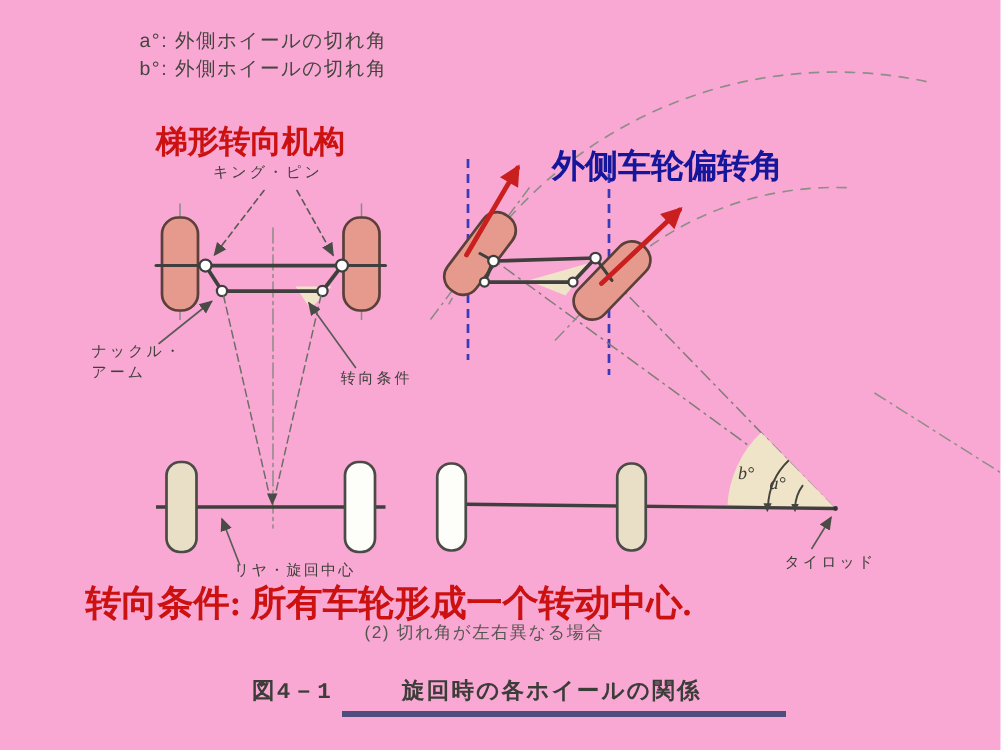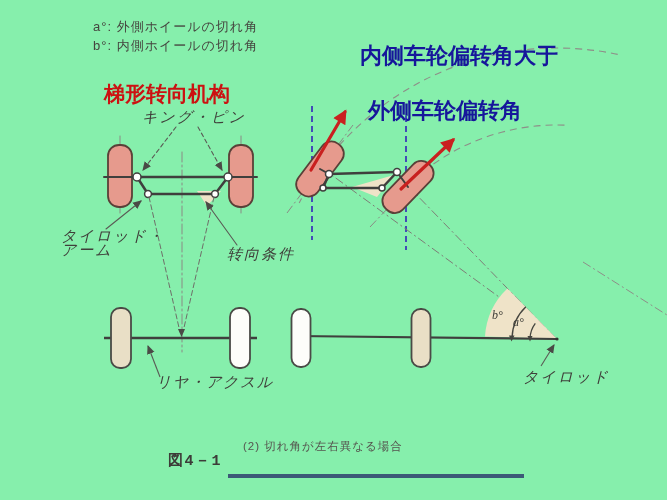--- a/index.html
+++ b/index.html
@@ -1,21 +1,21 @@
 <!DOCTYPE html>
 <html><head>
 <meta charset="utf-8">
 <style>
   html,body{margin:0;padding:0;background:#ffffff;}
   #slide{
-    position:relative;width:667px;height:500px;background:#86efac;
+    position:relative;width:667px;height:500px;background:#f9a8d4;
     overflow:hidden;font-family:"Liberation Sans","DejaVu Sans",sans-serif;
   }
   .abs{position:absolute;white-space:nowrap;}
-  .jp{color:#3f3f3a;font-size:15px;letter-spacing:2px;font-style:italic;}
+  .jp{color:#3f3f3a;font-size:10px;letter-spacing:2px;}
   .jp-small{color:#45453f;font-size:13px;letter-spacing:1px;}
   .cn-red{color:#cc1111;font-weight:bold;font-family:Liberation Serif, serif;}
   .cn-blue{color:#16169b;font-weight:bold;font-family:"Liberation Serif","DejaVu Serif",serif;
            font-size:22px;line-height:25px;}
   .angle-lbl{color:#3c3c36;font-size:12px;font-style:italic;font-family:"Liberation Serif","DejaVu Serif",serif;}
   .caption{color:#3c3c38;font-weight:bold;font-size:15px;letter-spacing:1.5px;}
   .subcaption{color:#55554f;font-size:11.5px;letter-spacing:1px;}
   #art{position:absolute;left:0;top:0;}
   #bottom-bar{position:absolute;left:228px;top:474px;width:296px;height:4px;
               background:#2f3e6d;opacity:.85;}
@@ -118,35 +118,36 @@
       <path d="M 512 338 A 45 45 0 0 1 525.9 306.8" fill="none" stroke="#45453f" stroke-width="1.3"></path>
       <path d="M 530 338.5 A 27 27 0 0 1 535.3 323.4" fill="none" stroke="#45453f" stroke-width="1.3"></path>
       <polygon points="509,335.5 514.5,335.5 511.5,341.5" fill="#45453f"></polygon>
       <polygon points="527.5,336 532.5,336 530,341.5" fill="#45453f"></polygon>
       <circle cx="557" cy="339" r="1.6" fill="#333330"></circle>
       <line x1="541" y1="366" x2="554" y2="345" stroke="#5a5a55" stroke-width="1.1" marker-end="url(#ah)"></line>
     </g>
   </svg>
 
   <div class="abs jp-small" style="left:93px;top:18px;">a°: 外側ホイールの切れ角</div>
-  <div class="abs jp-small" style="left:93px;top:37px;">b°: 内側ホイールの切れ角</div>
+  <div class="abs jp-small" style="left:93px;top:37px;">b°: 外側ホイールの切れ角</div>
 
   <div class="abs cn-red" style="left:104px;top:80px;font-size:21px;">梯形转向机构</div>
 
-  <div class="abs cn-blue" style="left:360px;top:43px;">内侧车轮偏转角大于</div>
   <div class="abs cn-blue" style="left:368px;top:68px;margin-top:30px;">外侧车轮偏转角</div>
 
   <div class="abs jp" style="left:142px;top:108px;">キング・ピン</div>
-  <div class="abs jp" style="left:61px;top:227px;">タイロッド・</div>
+  <div class="abs jp" style="left:61px;top:227px;">ナックル・</div>
   <div class="abs jp" style="left:61px;top:241px;">アーム</div>
   <div class="abs jp" style="left:227px;top:245px;">转向条件</div>
-  <div class="abs jp" style="left:156px;top:373px;letter-spacing:1.5px;">リヤ・アクスル</div>
+  <div class="abs jp" style="left:156px;top:373px;letter-spacing:1.5px;">リヤ・旋回中心</div>
   <div class="abs jp" style="left:523px;top:368px;">タイロッド</div>
 
   <div class="abs angle-lbl" style="left:492px;top:308px;">b°</div>
   <div class="abs angle-lbl" style="left:513px;top:315px;">a°</div>
 
+  <div class="abs cn-red" style="left:57px;top:386px;font-size:24px;">转向条件: 所有车轮形成一个转动中心.</div>
 
-  <div class="abs subcaption" style="left:243px;top:414px;margin-top:25px;">(2) 切れ角が左右異なる場合</div>
+  <div class="abs subcaption" style="left:243px;top:414px;">(2) 切れ角が左右異なる場合</div>
   <div class="abs caption" style="left:168px;top:451px;font-family:Liberation Mono, monospace;">図4－1</div>
+  <div class="abs caption" style="left:268px;top:451px;">旋回時の各ホイールの関係</div>
 
   <div id="bottom-bar"></div>
 </div>
 
 </body></html>

